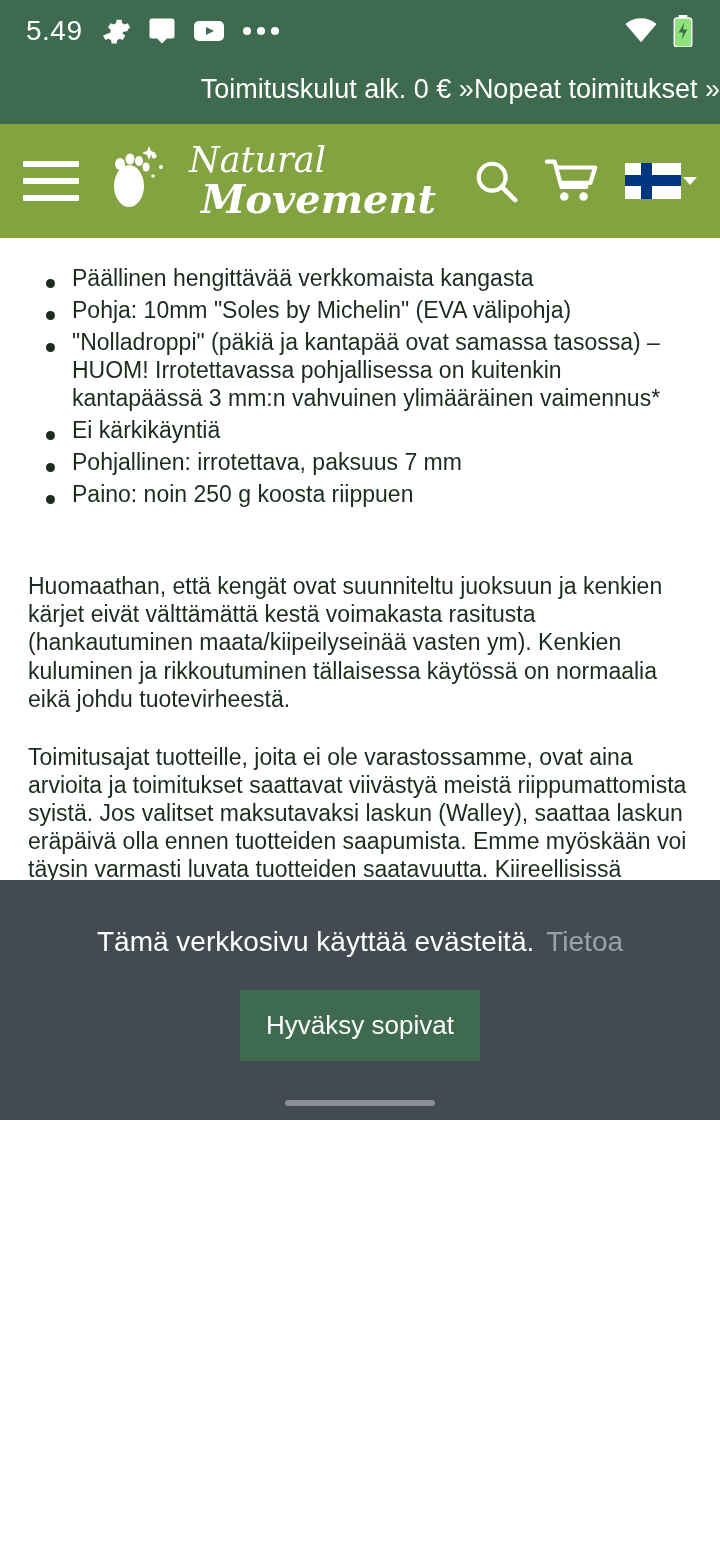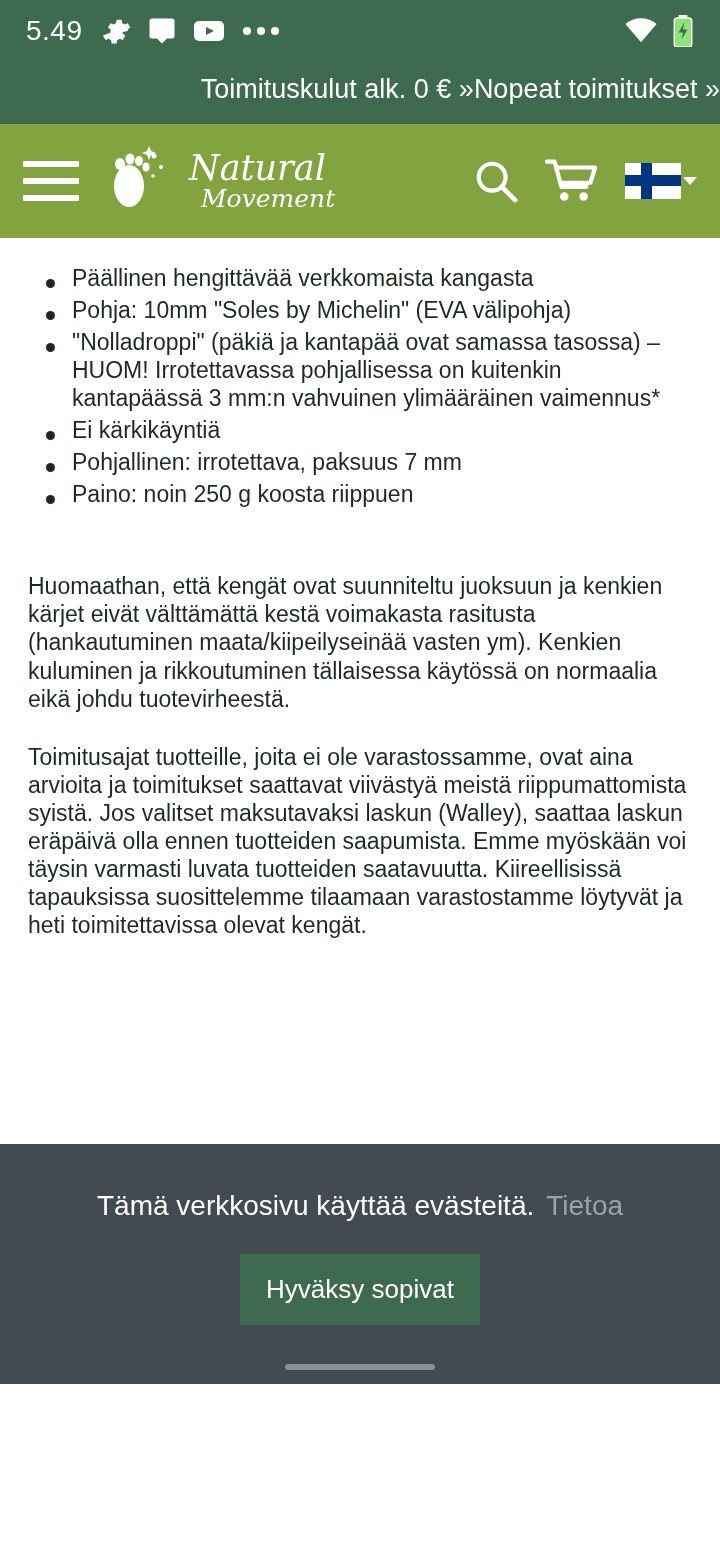--- a/index.html
+++ b/index.html
@@ -6,21 +6,21 @@
   html, body {
     width: 720px;
     height: 1560px;
     background: #ffffff;
     font-family: "Liberation Sans", sans-serif;
     overflow: hidden;
   }
   .screen {
     position: relative;
     width: 720px;
-    height: 1384px;
+    height: 1120px;
     display: flex;
     flex-direction: column;
     background: #ffffff;
   }
 
   
   .status-bar {
     height: 62px;
     background: #3e6b4f;
     color: #ffffff;
@@ -90,21 +90,21 @@
     gap: 12px;
   }
   .brand-mark { width: 78px; height: 78px; flex: none; }
   .brand-text {
     color: #ffffff;
     font-family: "DejaVu Serif", serif;
     font-style: italic;
     line-height: 1.05;
   }
   .brand-text .l1 { font-size: 35px; display: block; }
-  .brand-text .l2 { font-size: 25px; display: block; padding-left: 12px; }
+  .brand-text .l2 { font-size: 40px; display: block; padding-left: 12px; font-weight: bold; }
   .header-spacer { flex: 1; }
   .header-actions {
     display: flex;
     align-items: center;
     gap: 26px;
   }
   .flag {
     width: 56px;
     height: 36px;
     position: relative;

